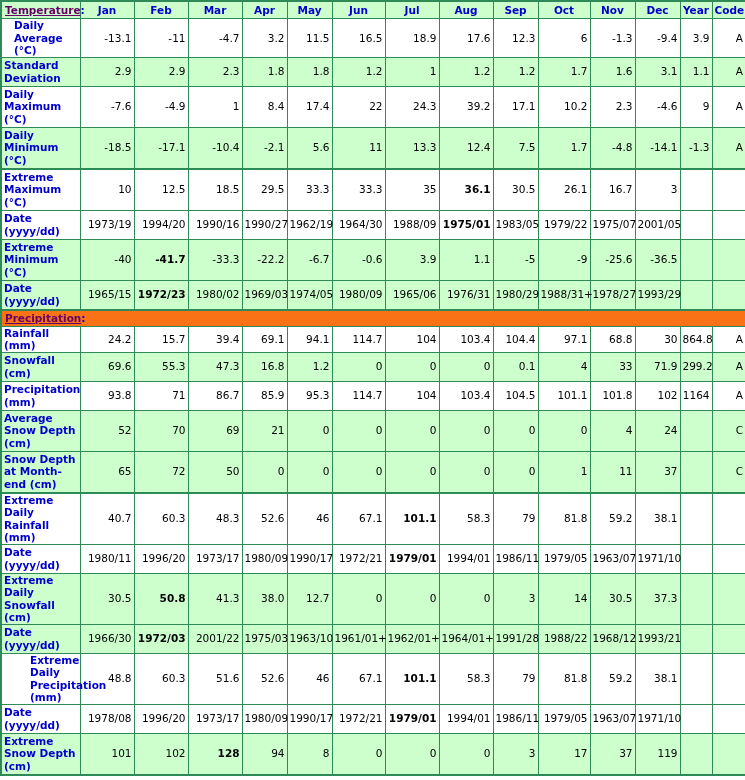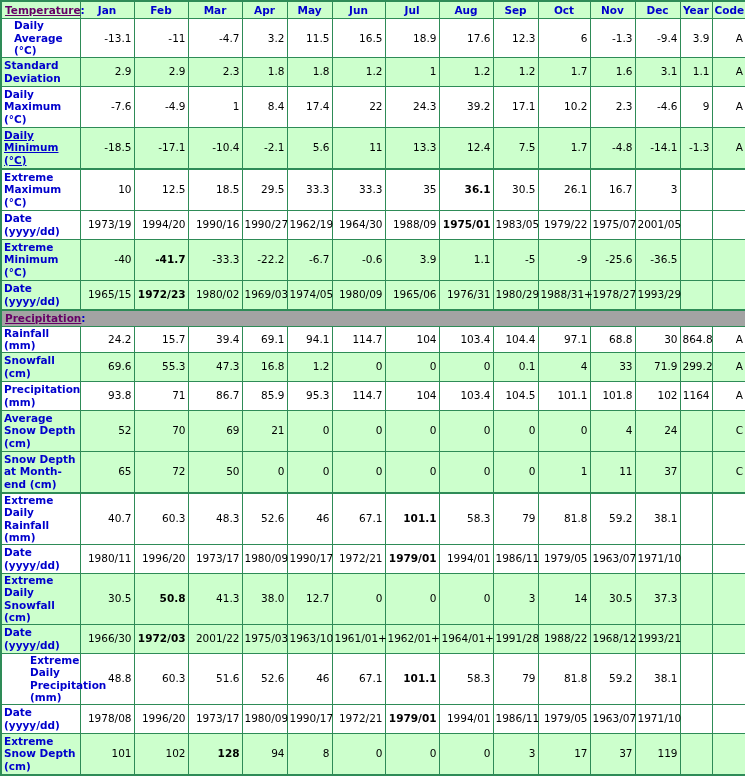--- a/index.html
+++ b/index.html
@@ -29,21 +29,21 @@
     color: #0000cc;
     font-weight: bold;
     text-align: left;
     vertical-align: middle;
     padding-left: 3px;
   }
   td.val { text-align: right; vertical-align: middle; }
   td.code { text-align: right; }
   tr.w td { background: #ffffff; }
   tr.g td { background: #ccffcc; }
-  tr.sec td { background: #a3a3a3; height: 15px; }
+  tr.sec td { background: #f97316; height: 15px; }
   .seclink { color: #660066; text-decoration: underline; font-weight: bold; }
   .seccolon { color: #0000cc; font-weight: bold; }
   .b { font-weight: bold; }
   tr.thick td { border-top: 2px solid #2e8b57; }
 </style>
 </head>
 <body>
 
 <table class="climate">
   <colgroup>
@@ -128,21 +128,21 @@
         <td class="val">24.3</td>
         <td class="val">39.2</td>
         <td class="val">17.1</td>
         <td class="val">10.2</td>
         <td class="val">2.3</td>
         <td class="val">-4.6</td>
         <td class="val">9</td>
         <td class="val code">A</td>
       </tr>
       <tr class="g">
-        <td class="rowhead" style="height: 40px; text-decoration: underline;">Daily Minimum (°C)</td>
+        <td class="rowhead" style="height: 40px;">Daily Minimum (°C)</td>
         <td class="val">-18.5</td>
         <td class="val">-17.1</td>
         <td class="val">-10.4</td>
         <td class="val">-2.1</td>
         <td class="val">5.6</td>
         <td class="val">11</td>
         <td class="val">13.3</td>
         <td class="val">12.4</td>
         <td class="val">7.5</td>
         <td class="val">1.7</td>

